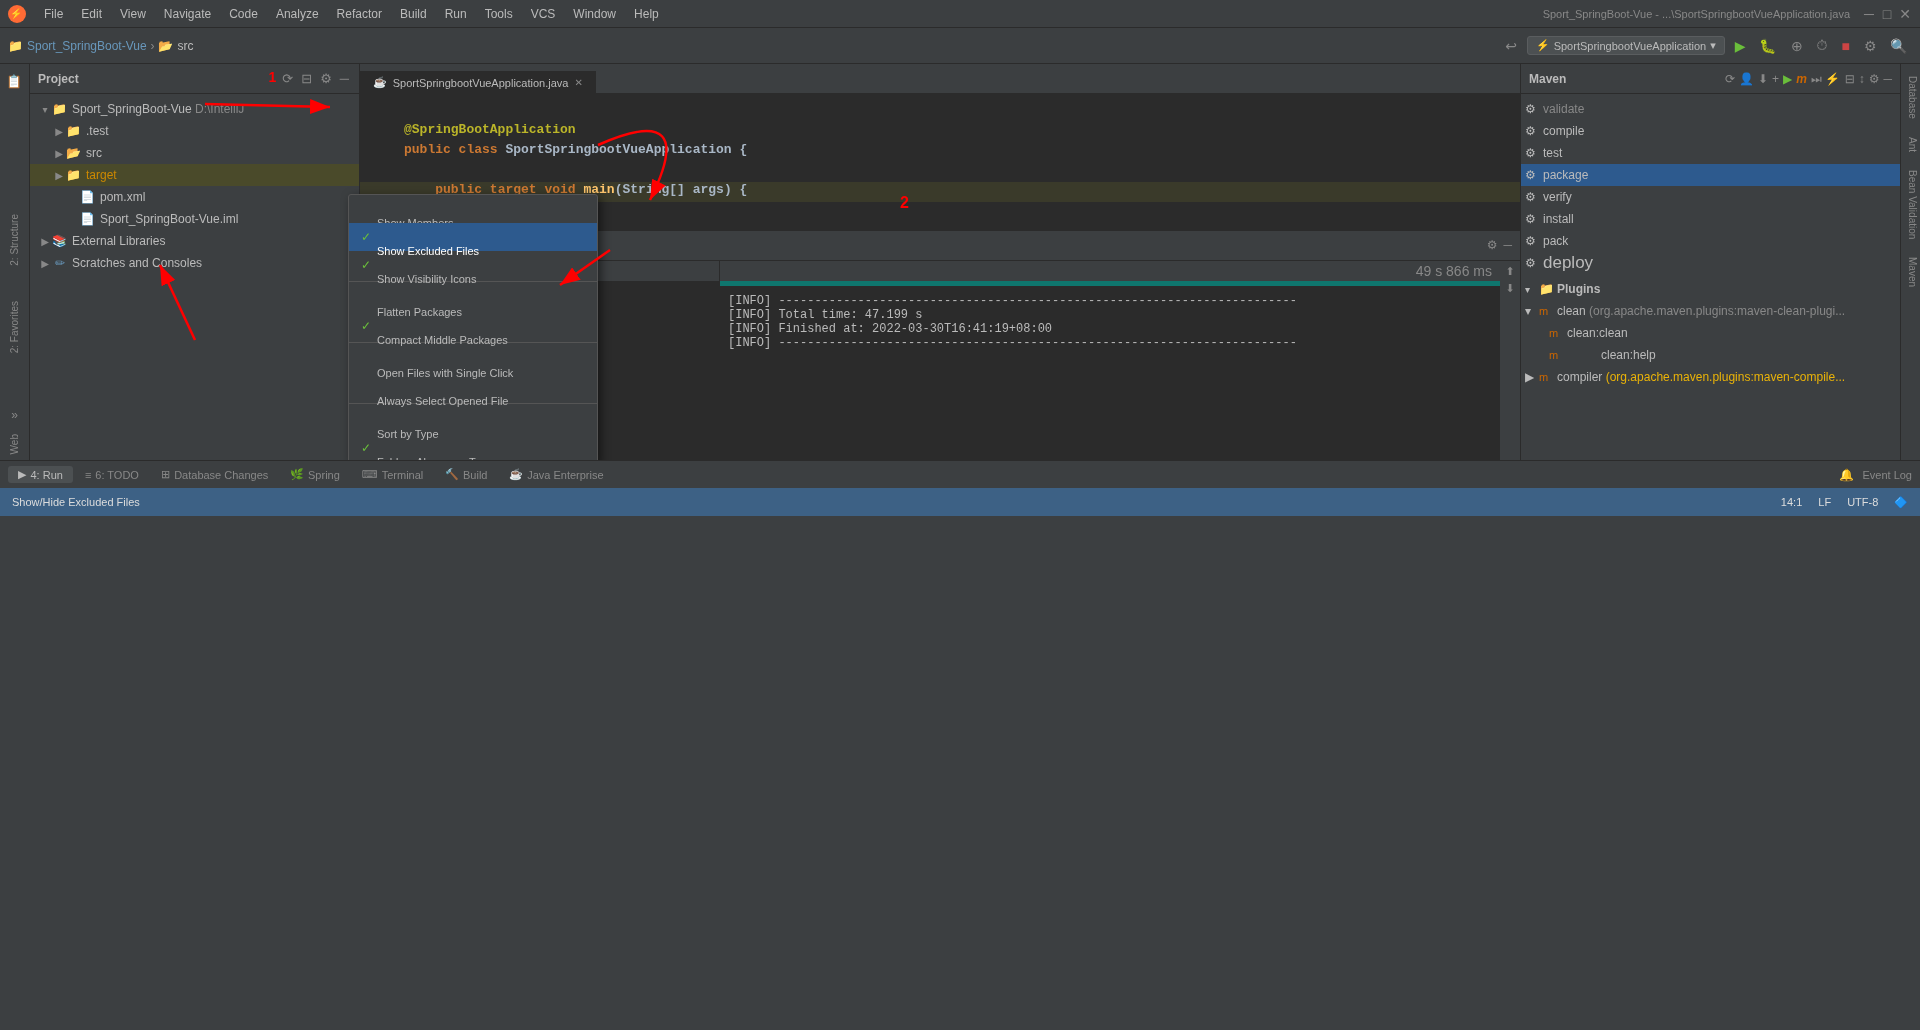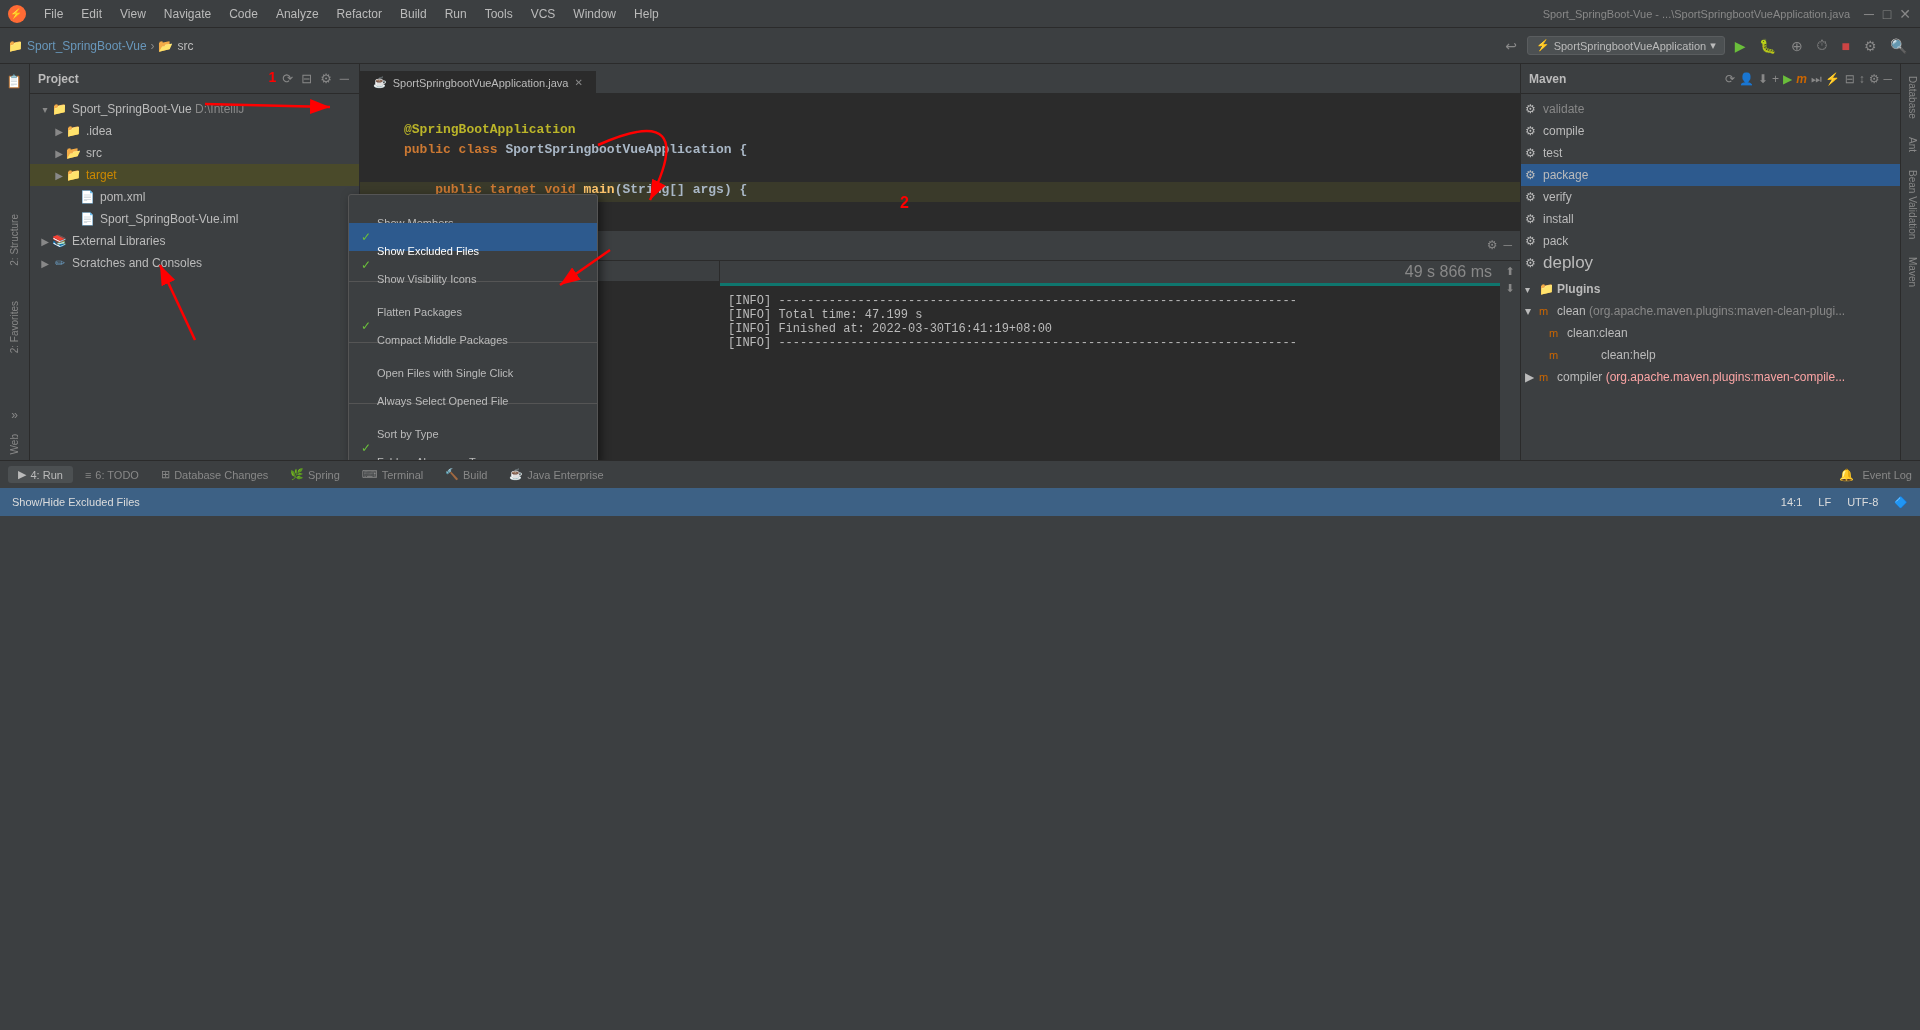--- a/index.html
+++ b/index.html
@@ -186,21 +186,21 @@
         <span class="tree-indent" style="display:inline-block;width:4px;"></span>
         <span class="tree-arrow">▾</span>
         <span class="tree-icon folder-icon">📁</span>
         <span class="tree-label">Sport_SpringBoot-Vue <span style="color:#888;">D:\IntelliJ</span></span>
       </div>
 
       <div class="tree-item">
         <span class="tree-indent" style="display:inline-block;width:18px;"></span>
         <span class="tree-arrow">▶</span>
         <span class="tree-icon folder-icon">📁</span>
-        <span class="tree-label">.idea</span>
+        <span class="tree-label">.test</span>
       </div>
 
       <div class="tree-item">
         <span class="tree-indent" style="display:inline-block;width:18px;"></span>
         <span class="tree-arrow">▶</span>
         <span class="tree-icon" style="color:#6abe3b;">📂</span>
         <span class="tree-label">src</span>
       </div>
 
       <div class="tree-item highlighted">
@@ -345,21 +345,21 @@
           <div class="run-left-header">
             <span style="color:#cc6600; font-size:11px;">m</span>
             <span style="font-size:11px;"> sport_springboot-vue [package]</span>
           </div>
           <div class="run-item">
             <span class="success">✓</span>
             <span style="font-size:11px;">sport_springboot-vue [pack...</span>
           </div>
         </div>
         <div style="flex:1; display:flex; flex-direction:column;">
-          <div style="display:flex; justify-content:flex-end; padding:2px 8px; background:#3c3f41; border-bottom:3px solid #0f766e; font-size:16px; color:#888;">
+          <div style="display:flex; justify-content:flex-end; padding:2px 8px; background:#3c3f41; border-bottom:5px solid #0f766e; font-size:14px; color:#888;">
             <span>49 s 866 ms</span>
           </div>
           <div class="run-log">
             <div>[INFO] ------------------------------------------------------------------------</div>
             <div>[INFO] Total time:  47.199 s</div>
             <div>[INFO] Finished at: 2022-03-30T16:41:19+08:00</div>
             <div>[INFO] ------------------------------------------------------------------------</div>
           </div>
         </div>
         <div style="width:20px; background:#3c3f41; display:flex; flex-direction:column; align-items:center; padding:4px 0; gap:4px;">
@@ -448,21 +448,21 @@
       </div>
 
       <div class="maven-item" style="padding-left:28px;">
         <span style="width:18px; font-size:11px; color:#cc6600;">m</span>
         <span style="font-size:12px;margin-left:34px;">clean:help</span>
       </div>
 
       <div class="maven-item">
         <span style="width:14px;">▶</span>
         <span style="width:18px; font-size:11px; color:#cc6600;">m</span>
-        <span style="font-size:12px;">compiler <span style="color:#fca5a5;">(org.apache.maven.plugins:maven-compile...</span></span>
+        <span style="font-size:12px;">compiler <span style="color:#eab308;">(org.apache.maven.plugins:maven-compile...</span></span>
       </div>
     </div>
   </div>
 
   <div class="right-sidebar">
     <div class="right-tab">Database</div>
     <div class="right-tab">Ant</div>
     <div class="right-tab">Bean Validation</div>
     <div class="right-tab">Maven</div>
   </div>

